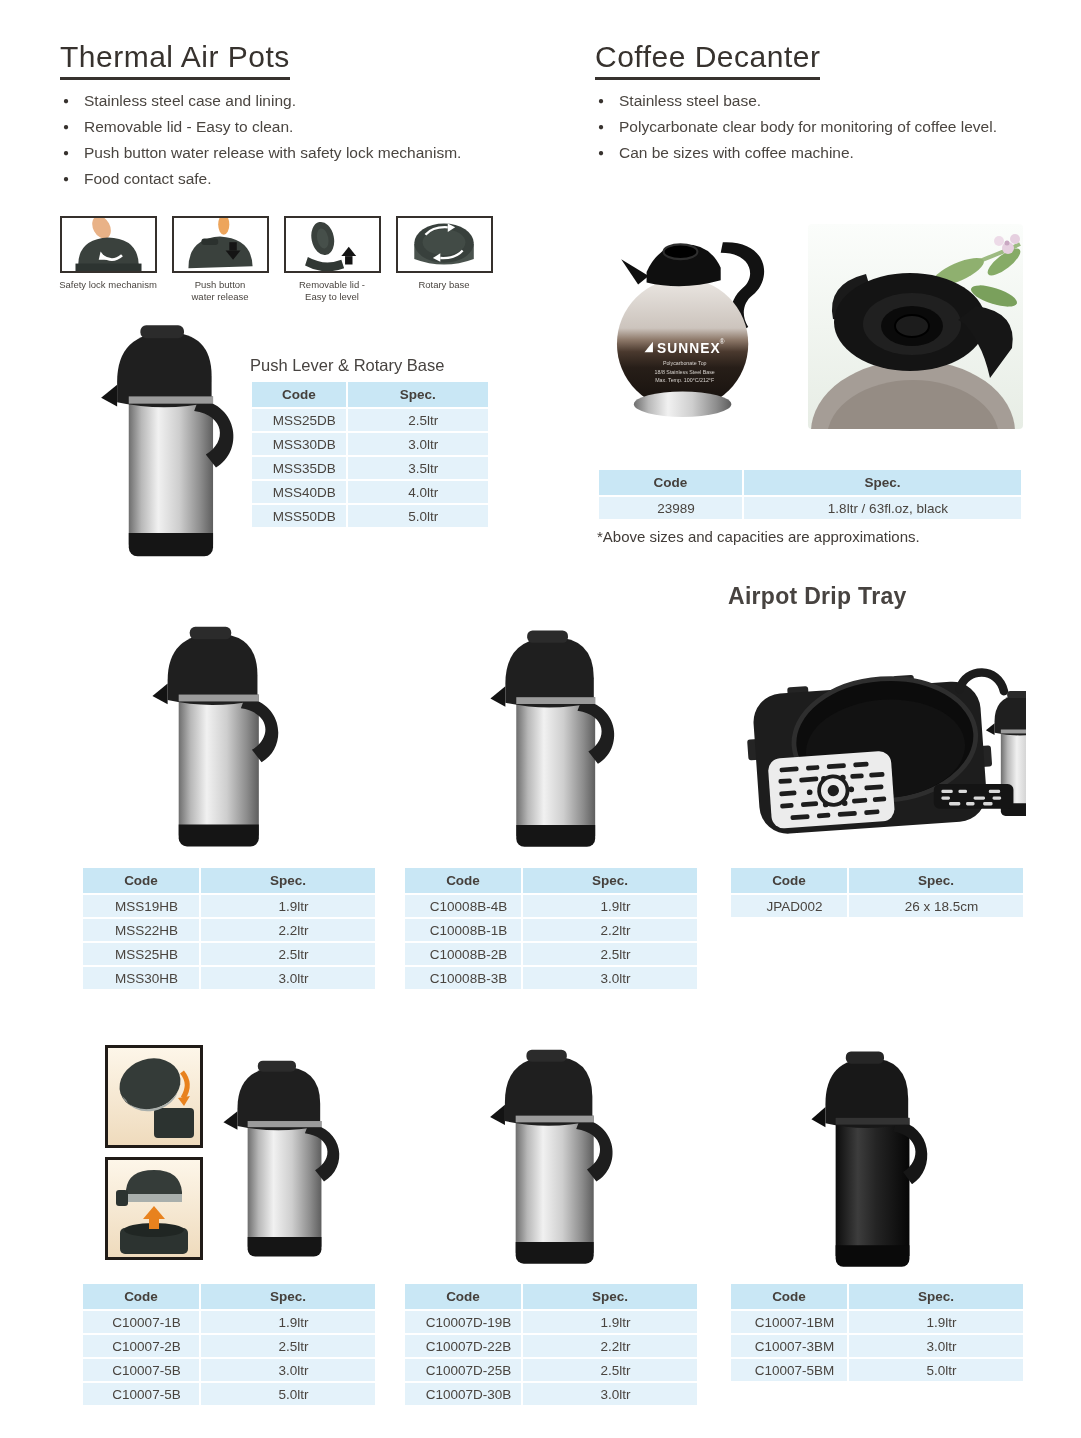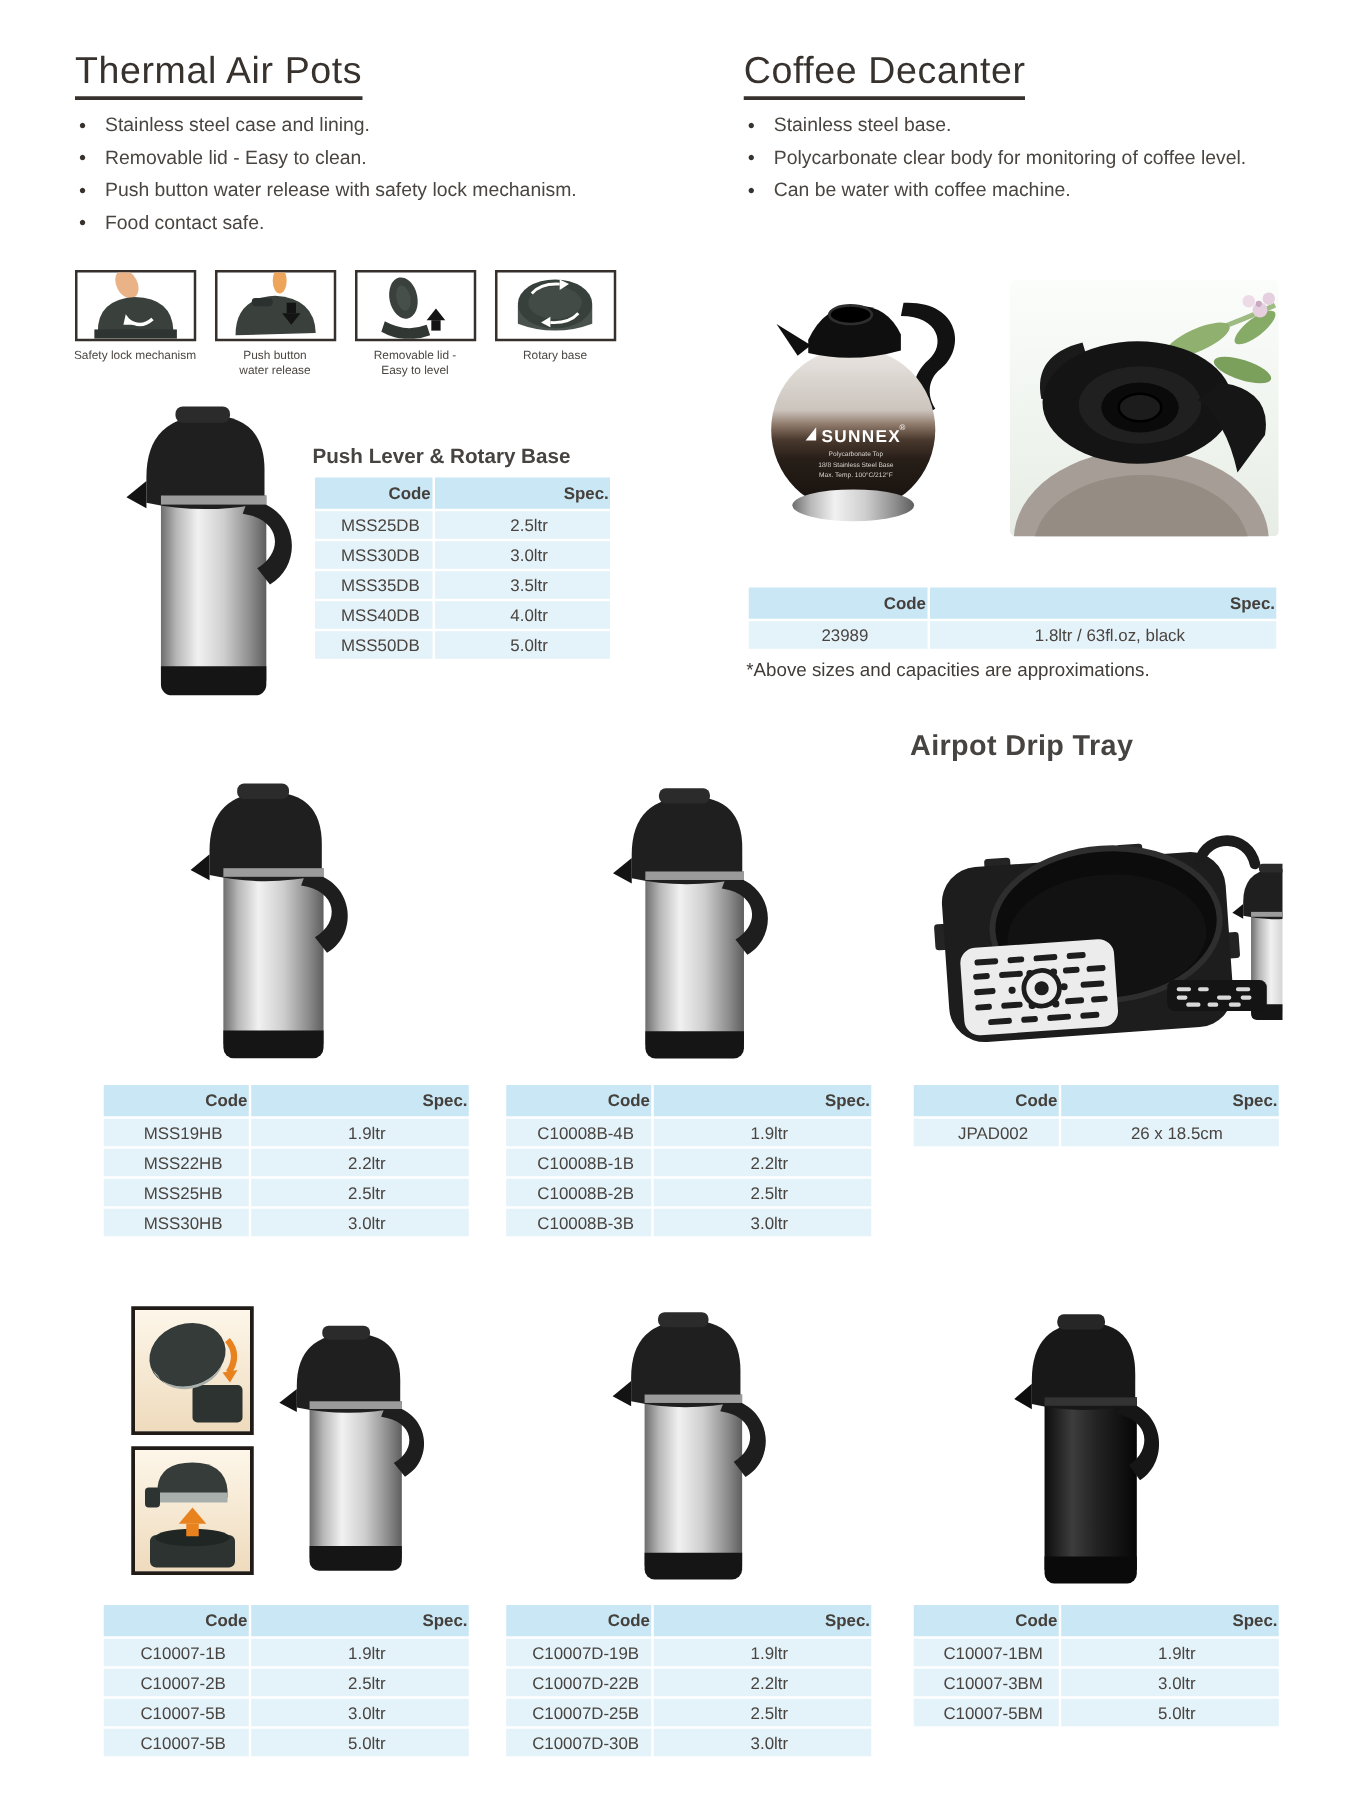--- a/index.html
+++ b/index.html
@@ -7,24 +7,24 @@
         font-family:"Liberation Sans", sans-serif;color:#49443f;}
   .abs{position:absolute;}
   .main-title{font-size:30px;font-weight:normal;color:#37322e;display:inline-block;
               border-bottom:3px solid #37322e;padding-bottom:3px;letter-spacing:.5px;}
   .bullets{list-style:none;margin:0;padding:0;font-size:15.5px;line-height:26px;color:#4a4540;}
   .bullets li{position:relative;padding-left:22px;}
   .bullets li::before{content:"●";position:absolute;left:1px;top:0;font-size:10px;color:#37322e;}
   .feat-box{box-sizing:border-box;width:97px;height:57px;border:2px solid #35302c;background:#fff;}
   .feat-box svg{display:block;width:100%;height:100%;}
   .feat-cap{width:120px;margin-left:-12px;text-align:center;font-size:9.5px;line-height:12px;color:#4a4540;margin-top:6px;}
-  .sec-title{font-size:16.5px;font-weight:bold;color:#474340;}
+  .sec-title{font-size:16.5px;font-weight:normal;color:#474340;}
   .big-title{font-size:23px;font-weight:bold;color:#474340;letter-spacing:.3px;}
   table.spec{border-collapse:separate;border-spacing:2px;table-layout:fixed;width:100%;}
-  table.spec th{background:#c9e7f5;font-weight:bold;font-size:13.5px;color:#45403c;height:23px;text-align:right;}
+  table.spec th{background:#c9e7f5;font-weight:bold;font-size:13.5px;color:#45403c;height:23px;text-align:center;}
   table.spec td{background:#e4f2fa;font-size:13.5px;color:#49443f;height:20px;text-align:center;padding-left:12px;}
   .col-code{width:40%;} .col-spec{width:60%;}
   .note{font-size:15px;color:#413c38;}
   .photo{display:block;}
 </style>
 </head>
 <body>
 
 <div class="page">
 
@@ -198,21 +198,21 @@
       </table>
   </div>
 
   <div class="abs" style="left:595px;top:40px;">
     <span class="main-title">Coffee Decanter</span>
   </div>
 
   <ul class="bullets abs" style="left:597px;top:88px;width:400px;">
     <li>Stainless steel base.</li>
     <li>Polycarbonate clear body for monitoring of coffee level.</li>
-    <li>Can be water with coffee machine.</li>
+    <li>Can be sizes with coffee machine.</li>
   </ul>
 
   <svg class="photo abs" style="left:600px;top:216px;" width="180" height="224" viewBox="0 0 170 210">
     <path d="M116,24 C158,22 164,58 144,74 C135,81 133,93 140,104 L128,111 C119,95 123,77 135,67 C148,56 143,34 114,34 Z" fill="#121212"></path>
     <circle cx="78" cy="120" r="62" fill="url(#decanterBody)"></circle>
     <ellipse cx="78" cy="177" rx="46" ry="12" fill="url(#steelH)"></ellipse>
     <path d="M44,62 L44,52 Q56,26 80,26 Q104,26 114,48 L114,60 Q78,70 44,62 Z" fill="#0f0f0f"></path>
     <ellipse cx="76" cy="33" rx="16" ry="7" fill="#000000" stroke="#2e2e2e" stroke-width="2"></ellipse>
     <path d="M46,56 L20,40 L36,64 Z" fill="#0f0f0f"></path>
     <polygon points="42,128 50,118 50,128" fill="#ffffff"></polygon>

